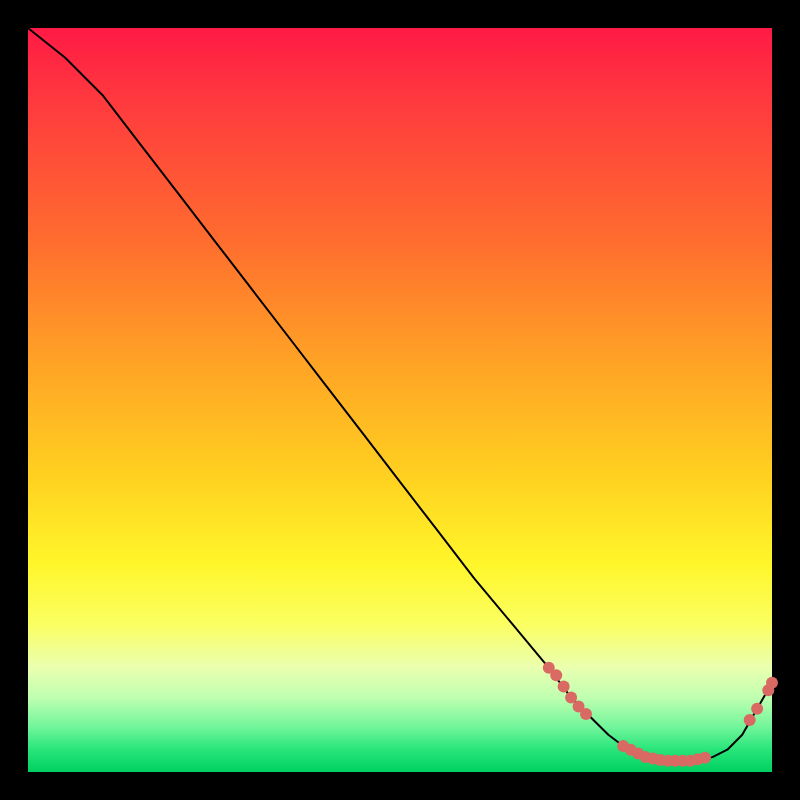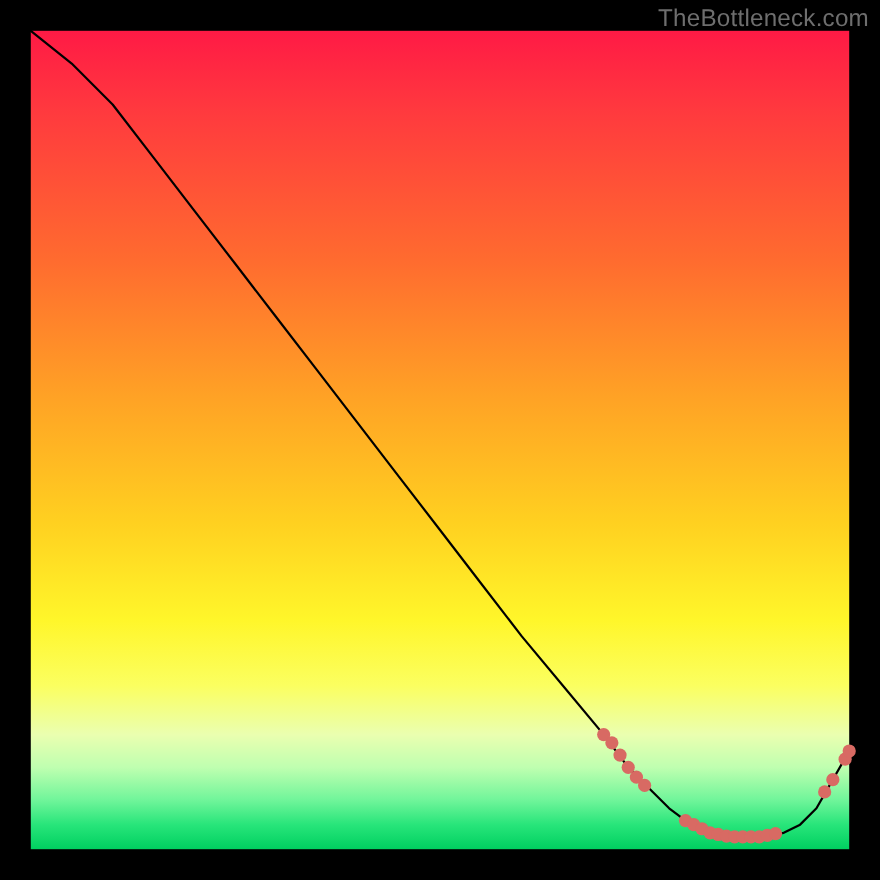--- a/index.html
+++ b/index.html
@@ -67,21 +67,20 @@
   }
   .marker {
     fill: #d86a63;
     stroke: none;
   }
 </style>
 </head>
 <body>
 
 <div class="frame">
-  <div class="watermark">TheBottleneck.com</div>
 
   <div class="plot-area">
     <svg class="chart-svg" viewBox="0 0 744 744" preserveAspectRatio="none">
       <path class="curve" d="M0.00 0.00 L37.20 29.76 L74.40 66.96 L111.60 115.32 L148.80 163.68 L186.00 212.04 L223.20 260.40 L260.40 308.76 L297.60 357.12 L334.80 405.48 L372.00 453.84 L409.20 502.20 L446.40 550.56 L483.60 595.20 L520.80 639.84 L543.12 669.60 L565.44 691.92 L580.32 706.80 L595.20 717.96 L617.52 729.12 L639.84 732.84 L662.16 732.84 L684.48 729.12 L699.36 721.68 L714.24 706.80 L729.12 680.76 L744.00 654.72"></path>
       <g id="marker-layer">
           <circle cx="520.80" cy="639.84" r="6" class="marker"></circle>
           <circle cx="528.24" cy="647.28" r="6" class="marker"></circle>
           <circle cx="535.68" cy="658.44" r="6" class="marker"></circle>
           <circle cx="543.12" cy="669.60" r="6" class="marker"></circle>
           <circle cx="550.56" cy="678.53" r="6" class="marker"></circle>

